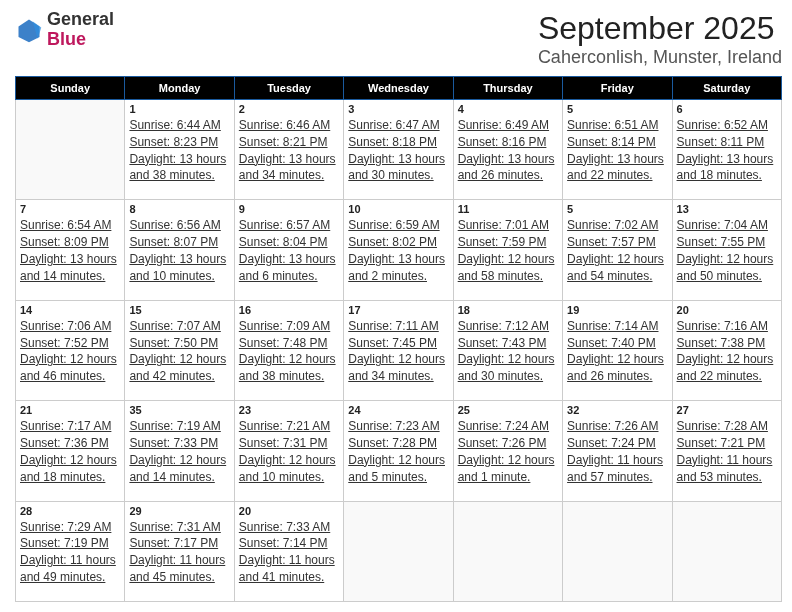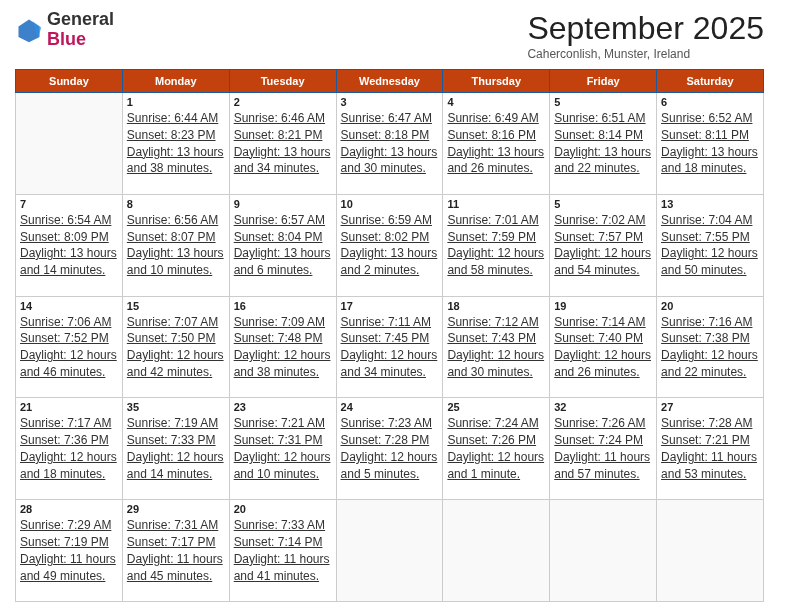--- a/index.html
+++ b/index.html
@@ -6,21 +6,21 @@
     body {
       width: 792px;
       height: 612px;
       font-family: Arial, sans-serif;
       background: #fff;
       overflow: hidden;
     }
     .page {
       width: 792px;
       height: 612px;
-      padding: 10px 28px 10px 15px;
+      padding: 10px 10px 10px 15px;
       display: flex;
       flex-direction: column;
     }
     .header {
       display: flex;
       justify-content: space-between;
       align-items: flex-start;
       margin-bottom: 8px;
     }
     .logo {
@@ -41,32 +41,32 @@
     }
     .title-block {
       text-align: left;
     }
     .month-title {
       font-size: 32px;
       font-weight: normal;
       color: #222;
     }
     .subtitle {
-      font-size: 12px;
+      font-size: 18px;
       color: #555;
     }
     .calendar {
       flex: 1;
       border: 1px solid #ccc;
       border-collapse: collapse;
       width: 100%;
       table-layout: fixed;
     }
     .calendar th {
-      background: #c2410c;
+      background: #000000;
       color: #fff;
       font-size: 11px;
       font-weight: bold;
       padding: 5px 4px;
       text-align: center;
       border: 1px solid #1a5a9e;
     }
     .calendar td {
       border: 1px solid #ccc;
       vertical-align: top;

